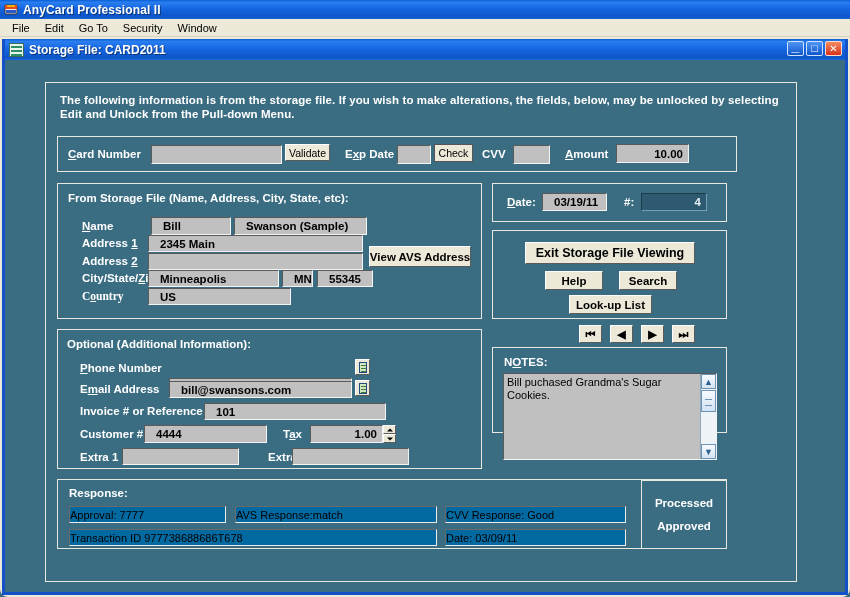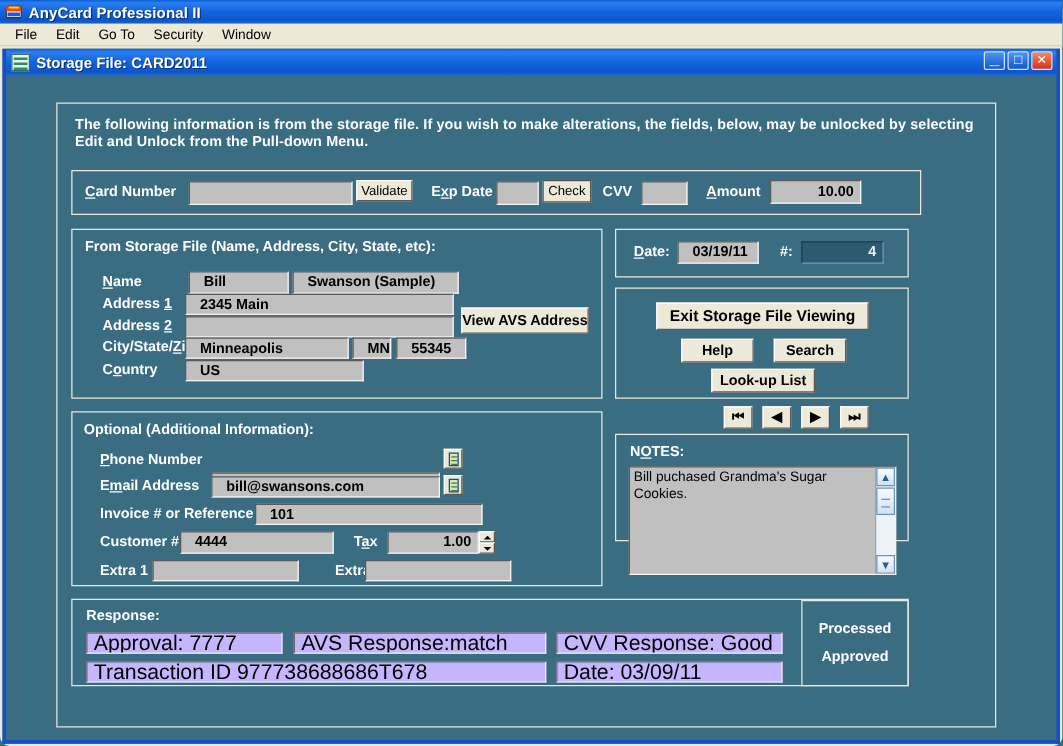--- a/index.html
+++ b/index.html
@@ -255,26 +255,26 @@
     border-top:1px solid #6f93b4; border-bottom:1px solid #6f93b4;
   }
 
   
   .navbtn { font-size: 10px; }
   .navglyph { display:inline-block; color:#000; font-size: 11px; line-height: 1; }
 
   
   .rfld {
     position: absolute;
-    background: #c4b5fd;
+    background: #0369a1;
     border: 1px solid;
     border-color: #6a6a6a #ececec #ececec #6a6a6a;
-    color: #000; font-size: 17px;
+    color: #000; font-size: 11px;
     display: flex; align-items: center;
-    padding: 0 5px; white-space: nowrap; overflow: hidden;
+    padding: 0 0; white-space: nowrap; overflow: hidden;
   }
   .procbox {
     position: absolute;
     border: 1px solid #e8e8e0;
     display: flex; flex-direction: column;
     align-items: center; justify-content: center;
     color: #fff; font-size: 11.5px; font-weight: bold;
     gap: 11px;
   }
 </style>
@@ -364,21 +364,21 @@
 
           <div class="btn" style="left:311px; top:62px; width:102px; height:21px;">
             <span>View AVS Address</span>
           </div>
 
           <div class="lab" style="left:24px; top:88px;">City/State/<u>Z</u>ip</div>
           <div class="fld" style="left:90px; top:86px; width:131px; height:17px;">Minneapolis</div>
           <div class="fld" style="left:224px; top:86px; width:31px; height:17px;">MN</div>
           <div class="fld" style="left:259px; top:86px; width:56px; height:17px;">55345</div>
 
-          <div class="lab" style="left:24px; top:106px;">C<u>o</u>untry</div>
+          <div class="lab" style="left:24px; top:106px;font-family:Liberation Serif, serif;">C<u>o</u>untry</div>
           <div class="fld" style="left:90px; top:104px; width:143px; height:17px;">US</div>
         </div>
 
         <div class="gbox" style="left:11px; top:246px; width:425px; height:140px;">
           <div class="gtitle" style="left:9px; top:8px;">Optional (Additional Information):</div>
 
           <div class="lab" style="left:22px; top:32px;"><u>P</u>hone Number</div>
           <div class="fld" style="left:111px; top:30px; width:183px; height:17px;margin-top:18px;">2038-83858</div>
           <div class="iconbtn" style="left:297px; top:29px;">
             <span class="page"></span>

